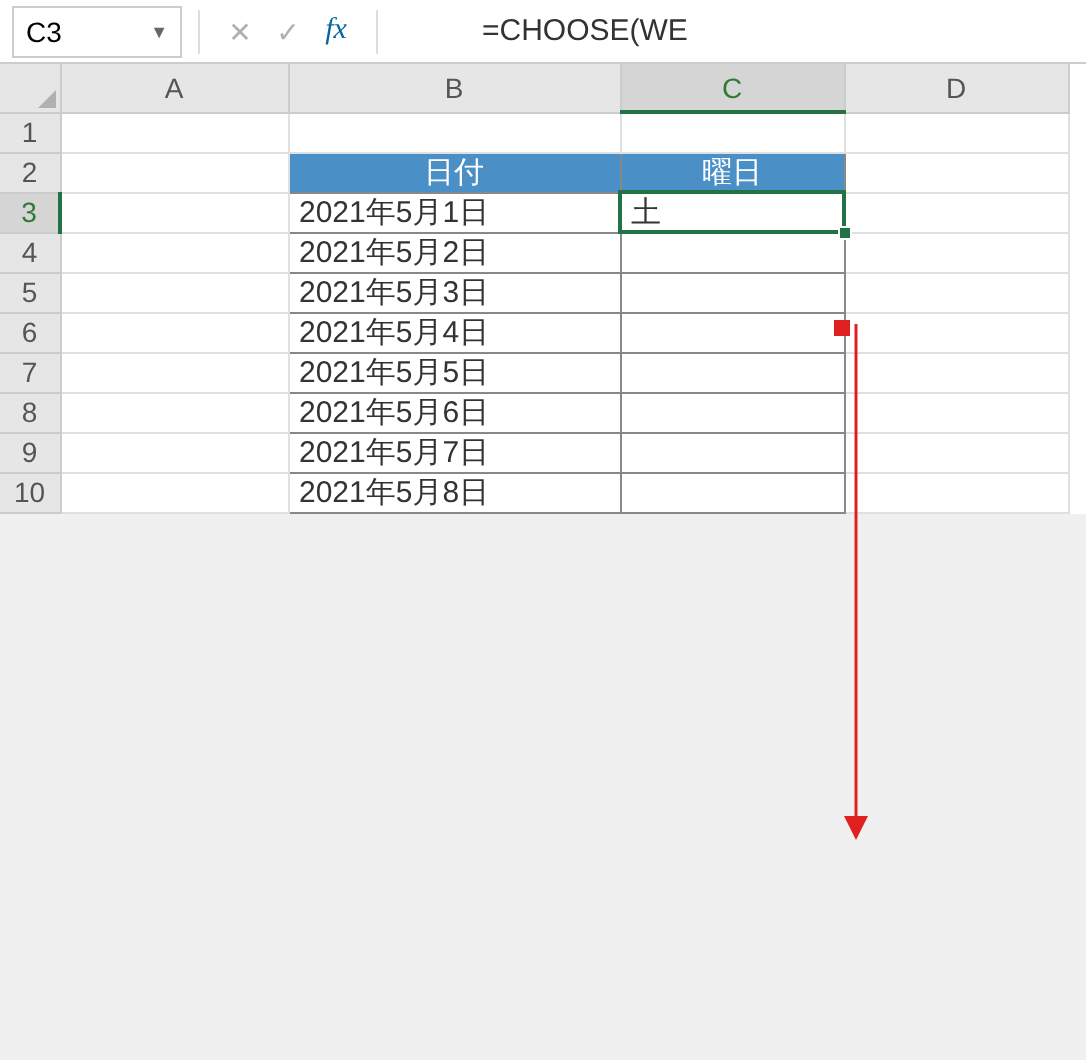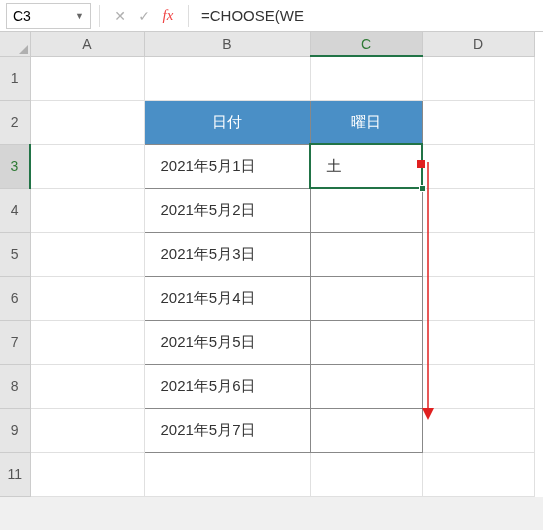--- a/index.html
+++ b/index.html
@@ -46,31 +46,32 @@
     display: flex;
     align-items: center;
     justify-content: center;
     color: #b0b0b0;
     font-size: 14px;
     cursor: default;
   }
   .fb-btn.fx {
     font-style: italic;
     font-family: "Times New Roman", serif;
-    color: #ef4444;
+    color: #0369a1;
     font-size: 15px;
   }
   .formula-input {
     flex: 1;
     height: 26px;
     padding: 2px 4px;
     font-size: 15px;
     color: #333;
     display: flex;
     align-items: center;
+    margin-left: 40px;
   }
   .grid-wrap {
     position: relative;
     background: #fff;
   }
   table.sheet {
     border-collapse: collapse;
     table-layout: fixed;
   }
   .corner {
@@ -116,22 +117,22 @@
     border-right: 2px solid #217346;
   }
   th.col-hdr.active {
     background: #d5d5d5;
     color: #2f7a35;
     border-bottom: 2px solid #217346;
   }
   td.cell {
     border-right: 1px solid #e0e0e0;
     border-bottom: 1px solid #e0e0e0;
-    height: 44px;
-    padding: 0 16px;
+    height: 20px;
+    padding: 0 5px;
     background: #fff;
     color: #333;
     font-size: 15px;
     position: relative;
   }
   .col-A { width: 114px; }
   .col-B { width: 166px; }
   .col-C { width: 112px; }
   .col-D { width: 112px; }
   td.table-hdr {
@@ -262,24 +263,24 @@
     <td class="cell"></td>
   </tr>
   <tr>
     <th class="row-hdr">9</th>
     <td class="cell"></td>
     <td class="cell tb al-r">2021年5月7日</td>
     <td class="cell tb"></td>
     <td class="cell"></td>
   </tr>
   <tr>
-    <th class="row-hdr">11</th>
-    <td class="cell"></td>
-    <td class="cell"></td>
-    <td class="cell"></td>
+    <th class="row-hdr">10</th>
+    <td class="cell"></td>
+    <td class="cell tb al-r">2021年5月8日</td>
+    <td class="cell tb"></td>
     <td class="cell"></td>
   </tr>
 </tbody>
     </table>
 
 <svg class="drag-arrow" style="left:420px; top:130px;" width="16" height="260">
   <line x1="8" y1="0" x2="8" y2="248"></line>
   <polygon points="2,246 14,246 8,258"></polygon>
 </svg>
 <div style="position:absolute; left:417px; top:128px; width:8px; height:8px; background:#e02020; z-index:6;"></div>

